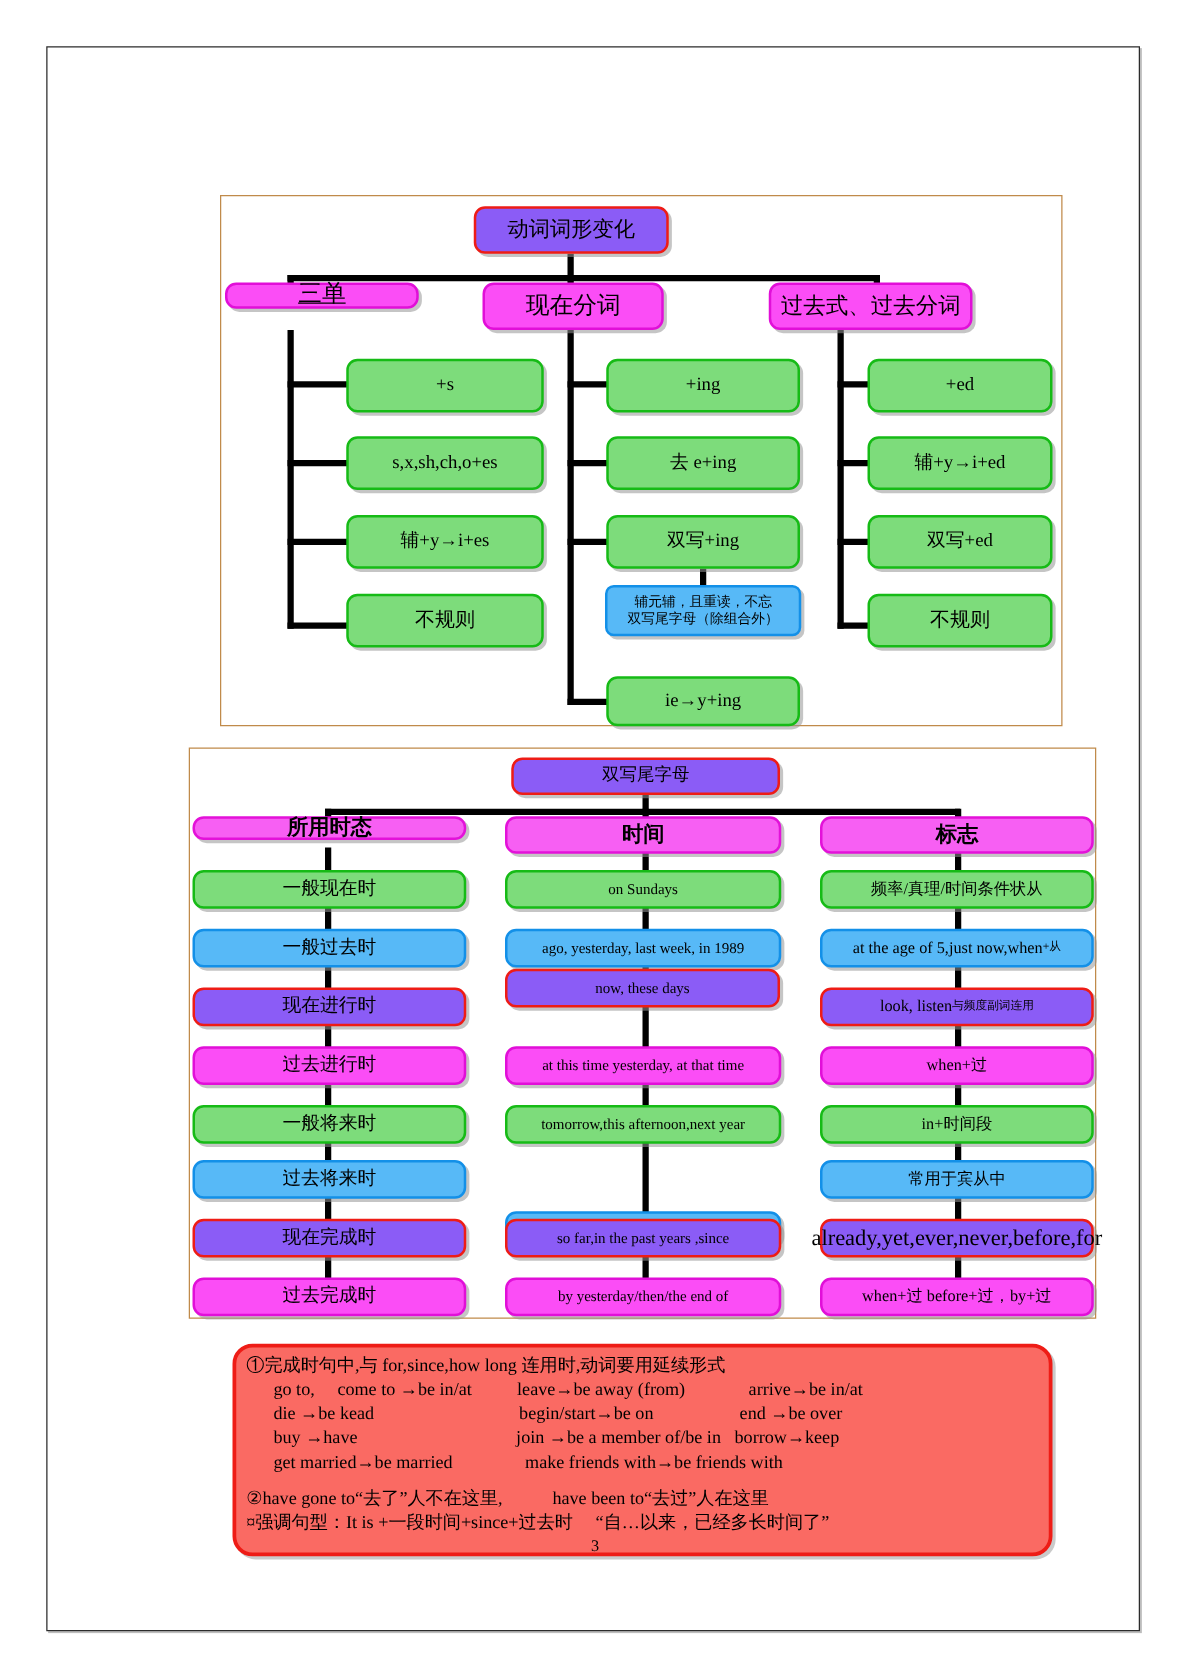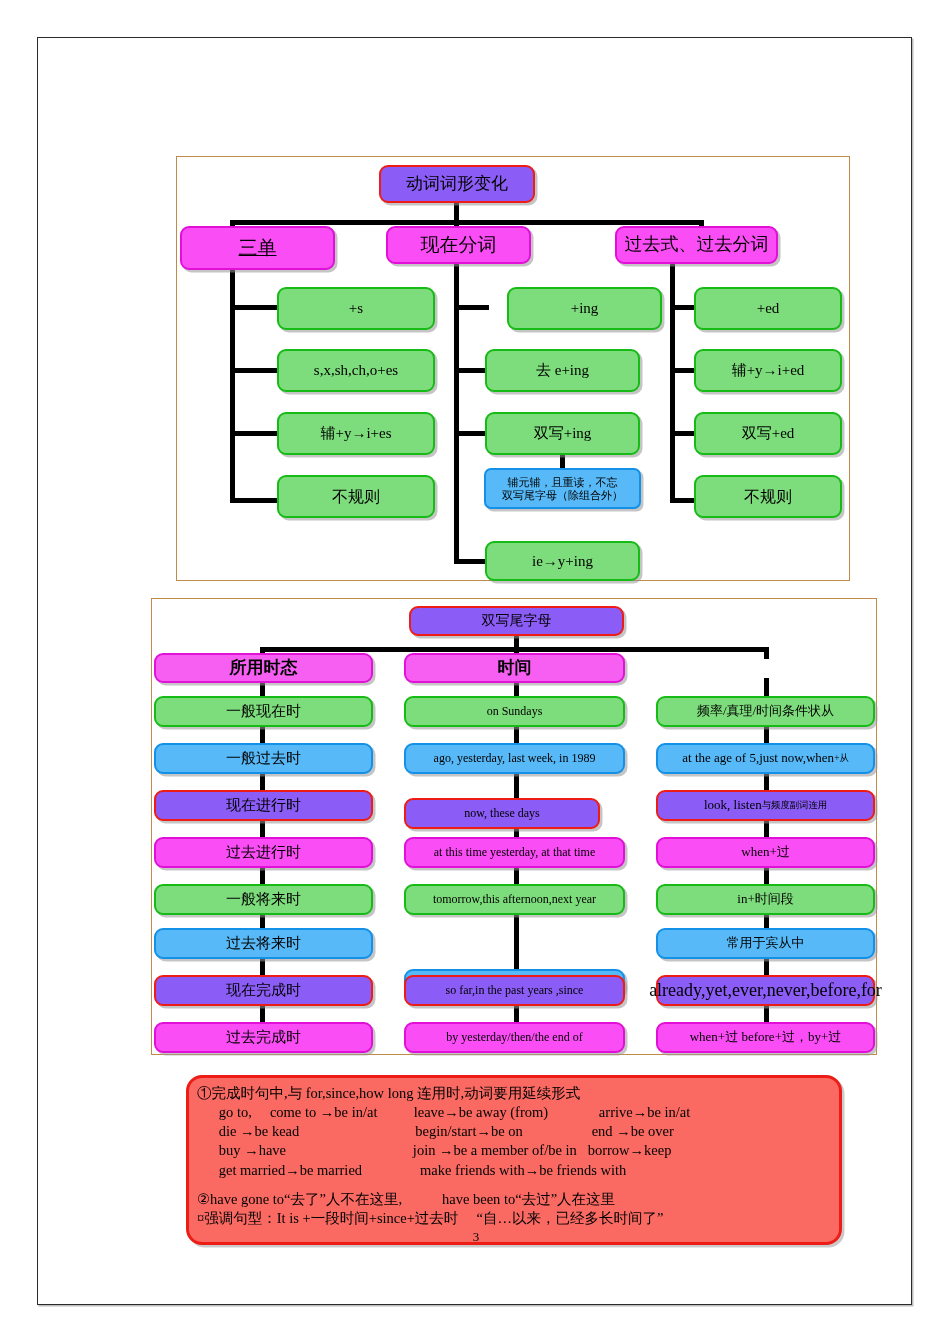--- a/index.html
+++ b/index.html
@@ -74,21 +74,21 @@
   <div class="node n-red shadow" style="left:341px;top:127px;width:156px;height:38px;font-size:17px;">
     <span>动词词形变化</span>
   </div>
 
   <div class="ln lnv" style="left:416px;top:165px;height:22px;"></div>
   <div class="ln lnh" style="left:192px;top:182px;width:474px;"></div>
   <div class="ln lnv" style="left:192px;top:182px;height:18px;"></div>
   <div class="ln lnv" style="left:416px;top:182px;height:18px;"></div>
   <div class="ln lnv" style="left:661px;top:182px;height:18px;"></div>
 
-  <div class="node n-pink shadow" style="left:142px;top:188px;width:155px;height:44px;font-size:19px;text-decoration:underline;">
+  <div class="node n-pink shadow" style="left:142px;top:188px;width:155px;height:21px;font-size:19px;text-decoration:underline;">
     <span>三单</span>
   </div>
   <div class="node n-pink shadow" style="left:348px;top:188px;width:145px;height:38px;font-size:19px;">
     <span>现在分词</span>
   </div>
   <div class="node n-pink shadow" style="left:577px;top:188px;width:163px;height:38px;font-size:18px;">
     <span>过去式、过去分词</span>
   </div>
 
   <div class="ln lnv" style="left:192px;top:226px;height:239px;"></div>
@@ -109,21 +109,21 @@
   <div class="node n-green shadow" style="left:239px;top:437px;width:158px;height:43px;font-size:16px;">
     <span>不规则</span>
     </div>
 
   <div class="ln lnv" style="left:416px;top:226px;height:300px;"></div>
   <div class="ln lnh" style="left:416px;top:267px;width:35px;"></div>
   <div class="ln lnh" style="left:416px;top:330px;width:35px;"></div>
   <div class="ln lnh" style="left:416px;top:393px;width:35px;"></div>
   <div class="ln lnh" style="left:416px;top:521px;width:35px;"></div>
 
-  <div class="node n-green shadow" style="left:447px;top:249px;width:155px;height:43px;font-size:15px;margin-left:22px;">
+  <div class="node n-green shadow" style="left:447px;top:249px;width:155px;height:43px;font-size:15px;">
     <span>+ing</span>
     </div>
   <div class="node n-green shadow" style="left:447px;top:311px;width:155px;height:43px;font-size:15px;">
     <span>去 e+ing</span>
     </div>
   <div class="node n-green shadow" style="left:447px;top:374px;width:155px;height:43px;font-size:15px;">
     <span>双写+ing</span>
     </div>
 
   <div class="ln lnv" style="left:522px;top:417px;height:16px;"></div>
@@ -165,25 +165,28 @@
   <div class="ln lnv" style="left:476px;top:598px;height:14px;"></div>
   <div class="ln lnh" style="left:222px;top:609px;width:508px;"></div>
   <div class="ln lnv" style="left:222px;top:609px;height:12px;"></div>
   <div class="ln lnv" style="left:476px;top:609px;height:12px;"></div>
   <div class="ln lnv" style="left:726px;top:609px;height:12px;"></div>
 
   <div class="ln lnv" style="left:222px;top:640px;height:370px;"></div>
   <div class="ln lnv" style="left:476px;top:640px;height:370px;"></div>
   <div class="ln lnv" style="left:726px;top:640px;height:370px;"></div>
 
-  <div class="node n-pink2 shadow" style="left:116px;top:615px;width:219px;height:30px;font-size:17px;font-family:'Liberation Sans',sans-serif;font-weight:bold;">
+  <div class="node n-pink2 shadow" style="left:116px;top:615px;width:219px;height:19px;font-size:17px;font-family:'Liberation Sans',sans-serif;font-weight:bold;">
     <span>所用时态</span>
     </div>
   <div class="node n-pink2 shadow" style="left:366px;top:615px;width:221px;height:30px;font-size:17px;font-family:'Liberation Sans',sans-serif;font-weight:bold;">
     <span>时间</span>
+    </div>
+  <div class="node n-pink2 shadow" style="left:618px;top:615px;width:219px;height:30px;font-size:17px;font-family:'Liberation Sans',sans-serif;font-weight:bold;">
+    <span>标志</span>
     </div>
 
   <div id="d2-rows">
       <div class="node shadow n-green" style="left: 116px; top: 658px; width: 219px; height: 31px; font-size: 15px;">
         <span>一般现在时</span>
       </div>
       <div class="node shadow n-green" style="left: 366px; top: 658px; width: 221px; height: 31px; font-size: 12px;">
         <span>on Sundays</span>
       </div>
       <div class="node shadow n-green" style="left: 618px; top: 658px; width: 219px; height: 31px; font-size: 13px;">
@@ -195,21 +198,21 @@
       <div class="node shadow n-blue" style="left: 366px; top: 705px; width: 221px; height: 31px; font-size: 12px;">
         <span>ago, yesterday, last week, in 1989</span>
       </div>
       <div class="node shadow n-blue" style="left: 618px; top: 705px; width: 219px; height: 31px; font-size: 13px;">
         <span>at the age of 5,just now,when</span>
         <span class="sub">+从</span>
       </div>
       <div class="node shadow n-red" style="left: 116px; top: 752px; width: 219px; height: 31px; font-size: 15px;">
         <span>现在进行时</span>
       </div>
-      <div class="node shadow n-red" style="left: 366px; top: 737px; width: 196px; height: 31px; font-size: 12px; margin-top: 23px;">
+      <div class="node shadow n-red" style="left: 366px; top: 737px; width: 220px; height: 31px; font-size: 12px;">
         <span>now, these days</span>
       </div>
       <div class="node shadow n-red" style="left: 618px; top: 752px; width: 219px; height: 31px; font-size: 13px;">
         <span>look, listen </span>
         <span class="sub">与频度副词连用</span>
       </div>
       <div class="node shadow n-pink" style="left: 116px; top: 799px; width: 219px; height: 31px; font-size: 15px;">
         <span>过去进行时</span>
       </div>
       <div class="node shadow n-pink" style="left: 366px; top: 799px; width: 221px; height: 31px; font-size: 12px;">

